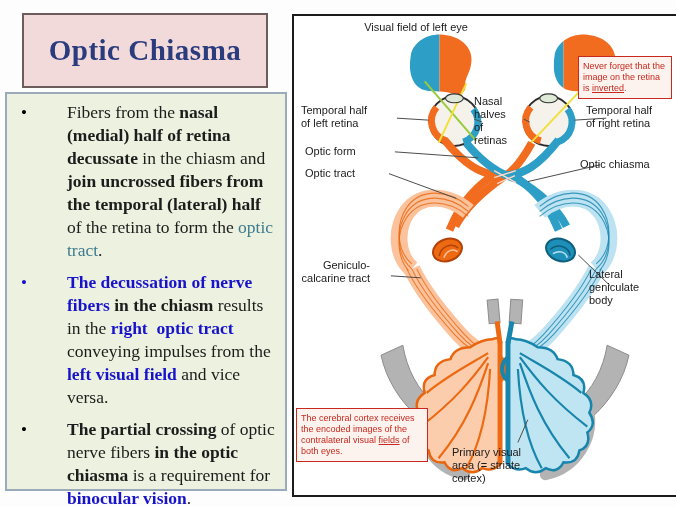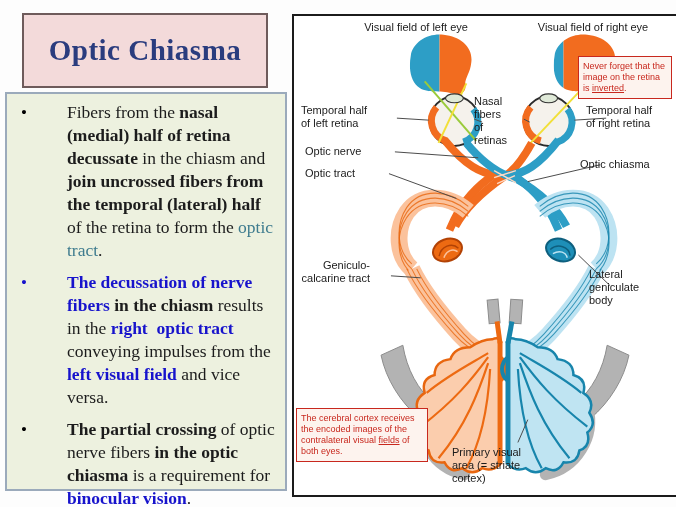--- a/index.html
+++ b/index.html
@@ -200,36 +200,35 @@
         <line x1="78" y1="137" x2="162" y2="143"></line>
         <line x1="72" y1="159" x2="140" y2="184"></line>
         <line x1="285" y1="150" x2="212" y2="167"></line>
         <line x1="74" y1="262" x2="104" y2="264"></line>
         <line x1="295" y1="272" x2="263" y2="241"></line>
         <line x1="202" y1="430" x2="212" y2="407"></line>
       </g>
     </svg>
 
     <div class="lbl" style="left:52px;top:5px;width:140px;text-align:center">Visual field of left eye</div>
-    <div class="lbl" style="left:226px;top:5px;width:146px;text-align:center">Visual field of right eye</div>
     <div class="lbl" style="left:7px;top:88px">
       <div>Temporal half</div>
       <div>of left retina</div>
     </div>
     <div class="lbl" style="left:180px;top:79px">
       <div>Nasal</div>
-      <div>fibers</div>
+      <div>halves</div>
       <div>of</div>
       <div>retinas</div>
     </div>
     <div class="lbl" style="left:292px;top:88px">
       <div>Temporal half</div>
       <div>of right retina</div>
     </div>
-    <div class="lbl" style="left:11px;top:129px">Optic nerve</div>
+    <div class="lbl" style="left:11px;top:129px">Optic form</div>
     <div class="lbl" style="left:11px;top:151px">Optic tract</div>
     <div class="lbl" style="left:286px;top:142px">Optic chiasma</div>
     <div class="lbl" style="left:295px;top:252px">
       <div>Lateral</div>
       <div>geniculate</div>
       <div>body</div>
     </div>
     <div class="lbl" style="left:6px;top:243px;width:70px;text-align:right">
       <div>Geniculo-</div>
       <div>calcarine tract</div>

